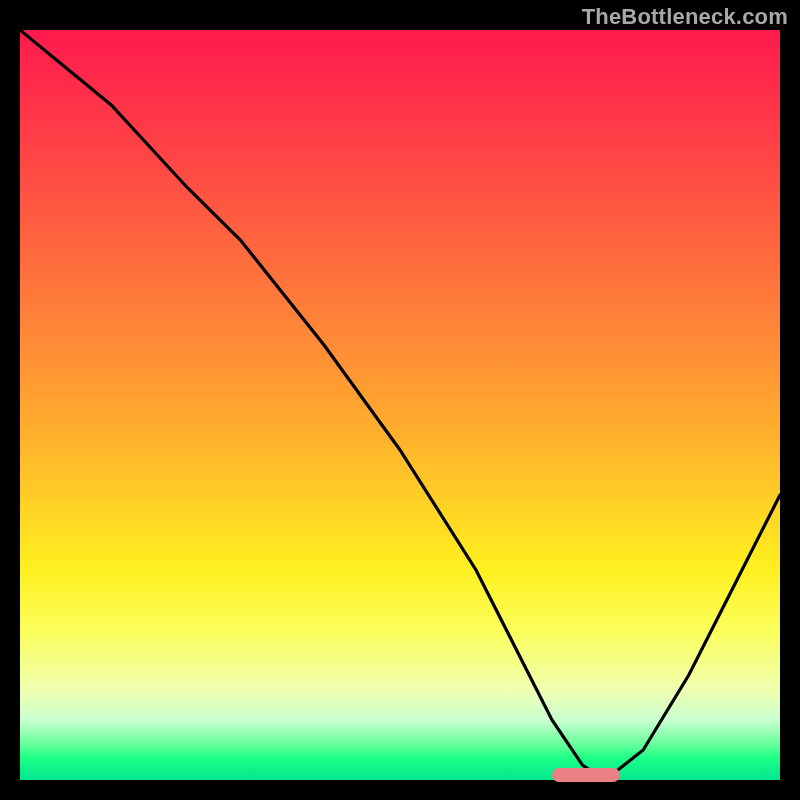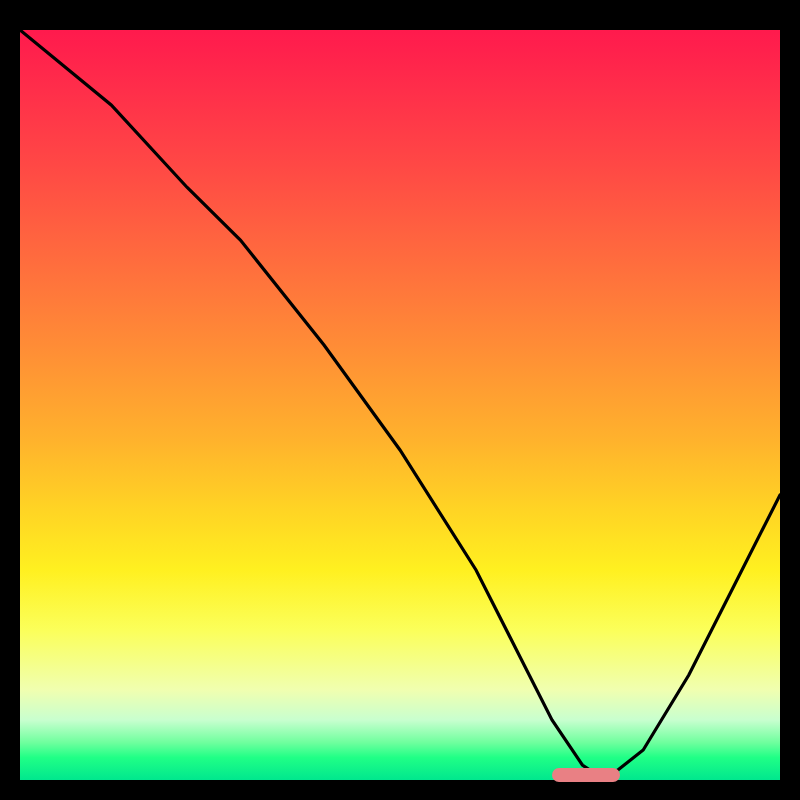--- a/index.html
+++ b/index.html
@@ -67,20 +67,21 @@
     position: absolute;
     background: #e98084;
     border-radius: 10px;
   }
 </style>
 </head>
 <body>
 
 <div class="outer">
 
+  <div class="watermark">TheBottleneck.com</div>
 
   <div class="plot-frame">
     <div class="gradient"></div>
 
     <svg class="curve" viewBox="0 0 760 750" preserveAspectRatio="none">
       <path fill="none" stroke="#000" stroke-width="3.2" stroke-linecap="round" d="M0.0 0.0 L91.2 75.0 L167.2 157.5 L220.4 210.0 L304.0 315.0 L380.0 420.0 L456.0 540.0 L501.6 630.0 L532.0 690.0 L562.4 735.0 L585.2 750.0 L623.2 720.0 L668.8 645.0 L714.4 555.0 L760.0 465.0"></path>
     </svg>
 
     <div class="marker" style="left: 532px; top: 738px; width: 68.4px; height: 14px; background: rgb(233, 128, 132);"></div>
   </div>

